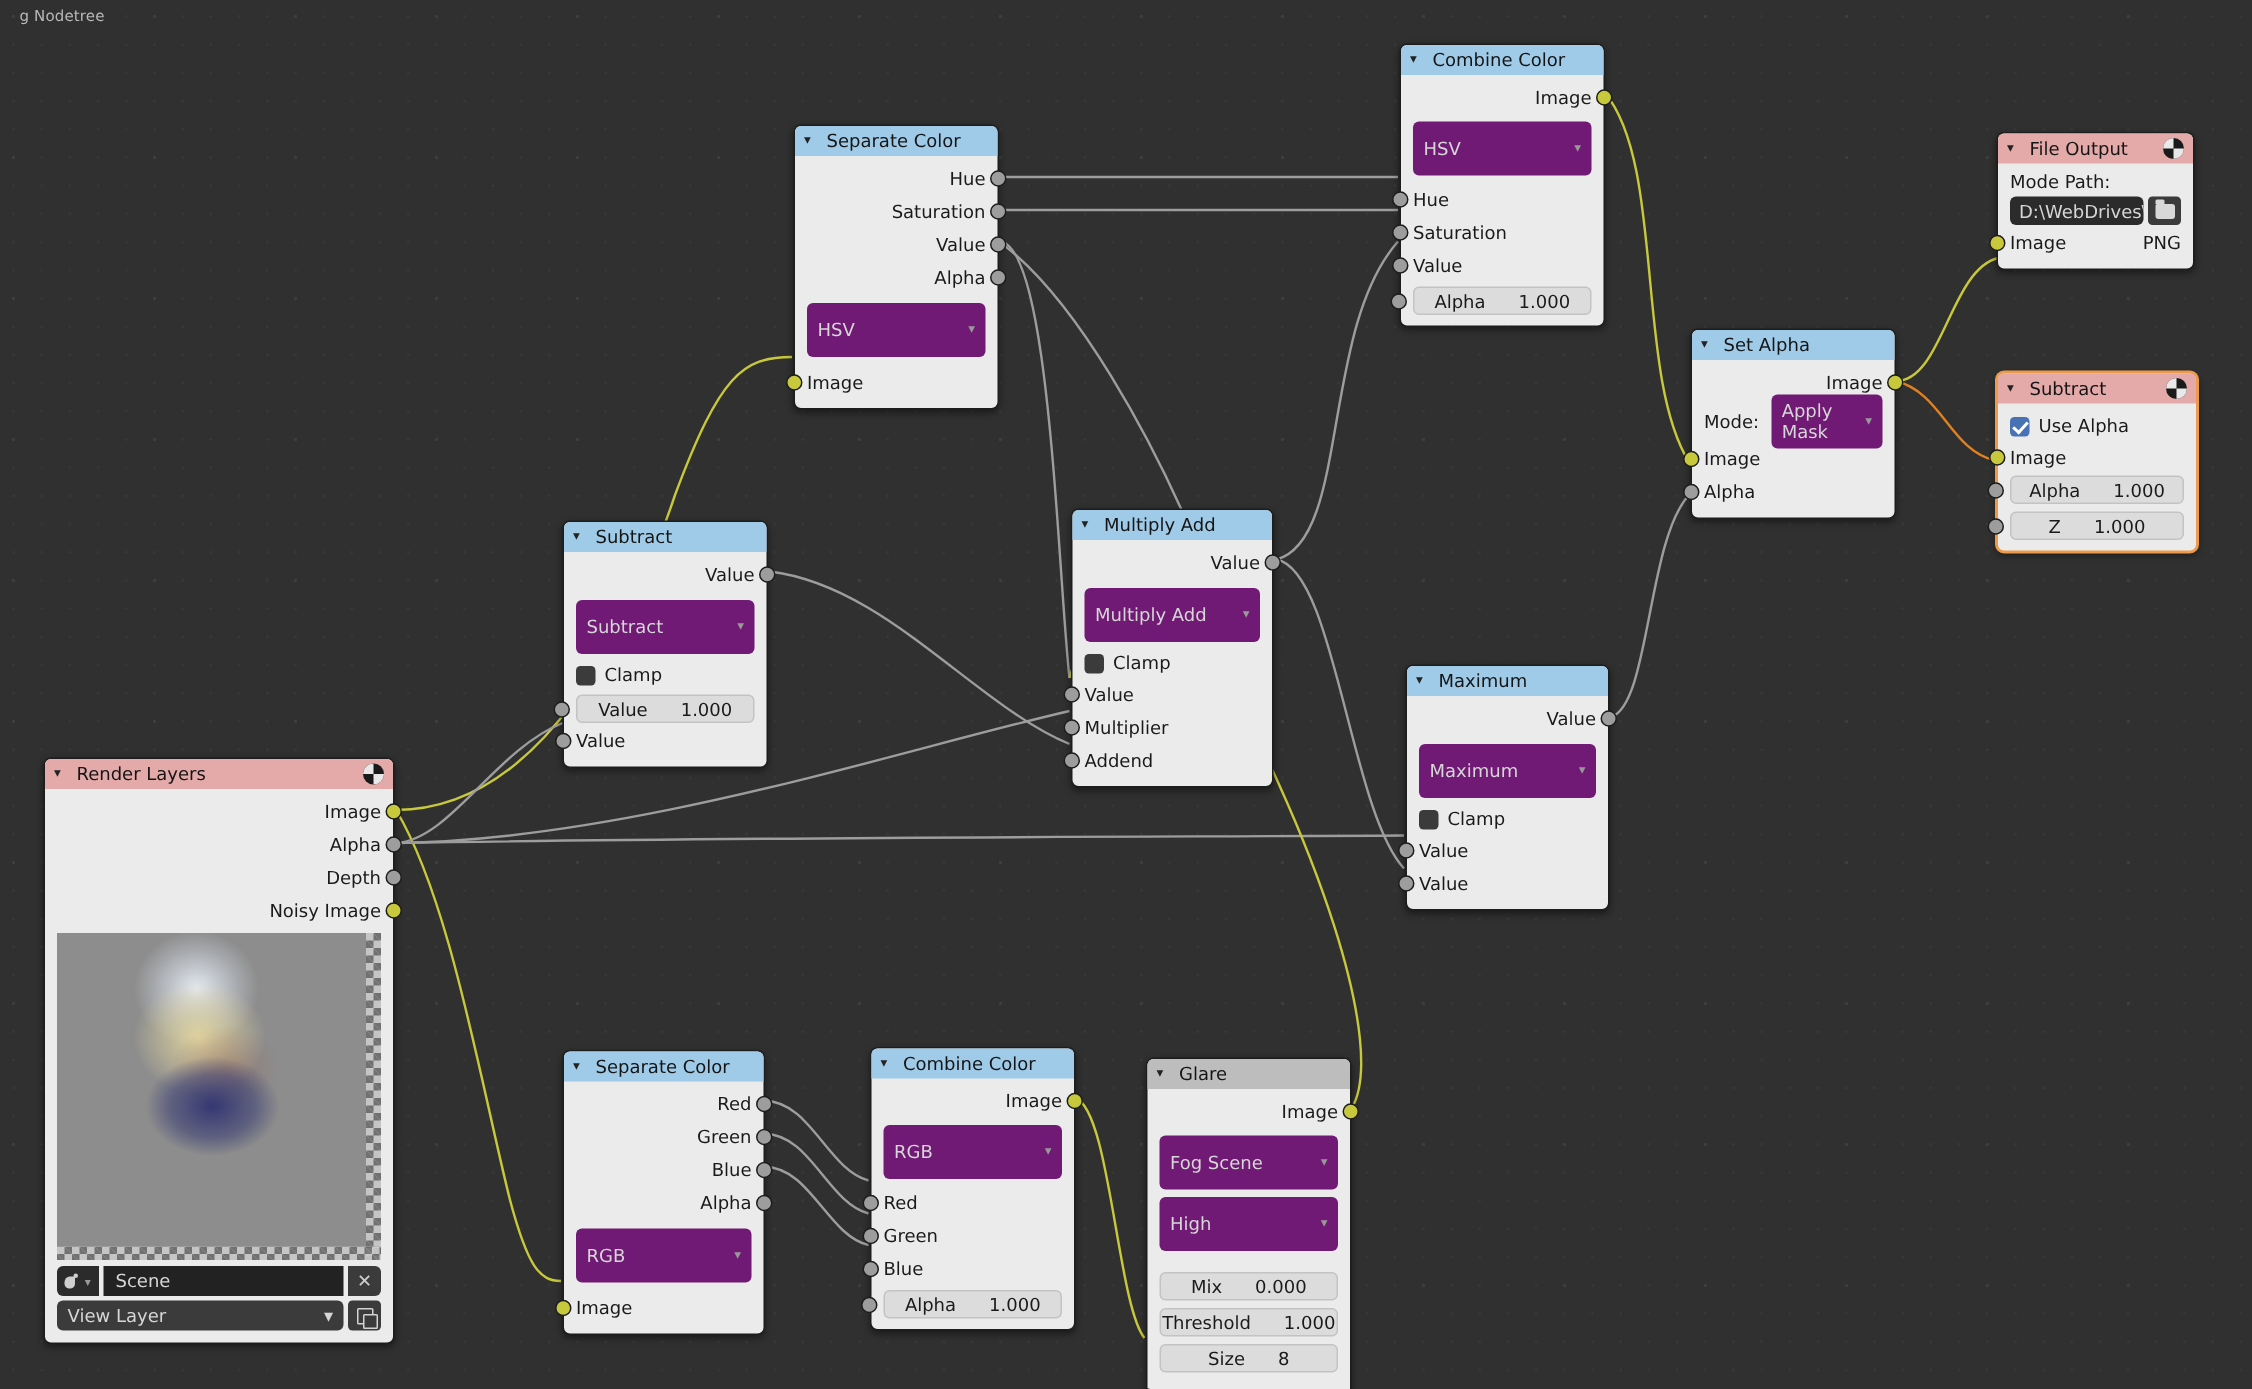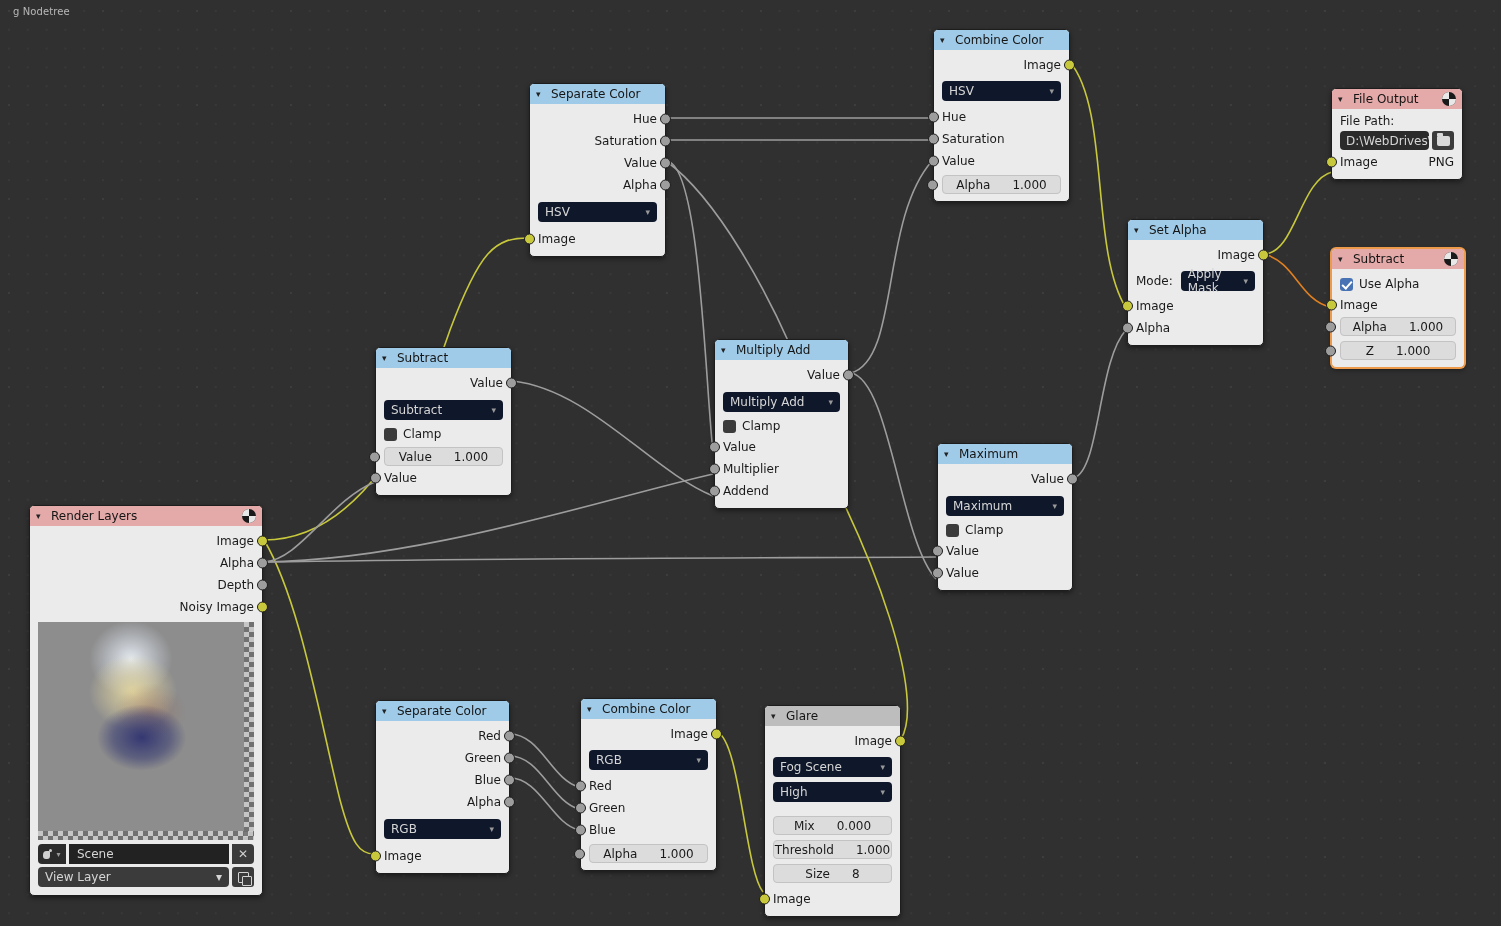--- a/index.html
+++ b/index.html
@@ -81,21 +81,21 @@
     border: 1px solid #1d1d1d; top: 50%; transform: translateY(-50%);
   }
   .sock.left  { left: -6px; }
   .sock.right { right: -6px; }
   .sock.col-img  { background: #c8c83c; }
   .sock.col-val  { background: #9d9d9d; }
 
   
   .wrow { padding: 1px 8px 1px 8px; }
   .dropdown {
-    height: 20px; border-radius: 4px; background: #0f172a;
+    height: 36px; border-radius: 4px; background: #701a75;
     color: #d6d6d6; font-size: 12px;
     display: flex; align-items: center; padding: 0 7px;
     width: 100%;
   }
   .dropdown .dd-text { flex: 1; }
   .dropdown .dd-chev { font-size: 9px; color: #999; }
   .numfield {
     height: 19px; border-radius: 4px; background: #dcdcdc;
     border: 1px solid #c3c3c3;
     display: flex; align-items: center; justify-content: space-between;
@@ -316,21 +316,21 @@
     </div>
   </div>
 
   <div class="node" style="left:1331px; top:88px; width:132px;">
     <div class="nh hdr-output">
       <span class="chev">▾</span>
       <span class="ntitle">File Output</span>
       <span class="prev"></span>
     </div>
     <div class="nbody" style="padding-top:3px;">
-      <div class="pathlbl">File Path:</div>
+      <div class="pathlbl">Mode Path:</div>
       <div class="pathrow">
         <div class="pathfield">D:\WebDrives\...</div>
         <div class="folderbtn">
           <span class="folder-glyph"></span>
         </div>
       </div>
       <div class="fileout-row">
         <span class="sock left col-img"></span>
         <span class="lbl">Image</span>
         <span class="lbl">PNG</span>

